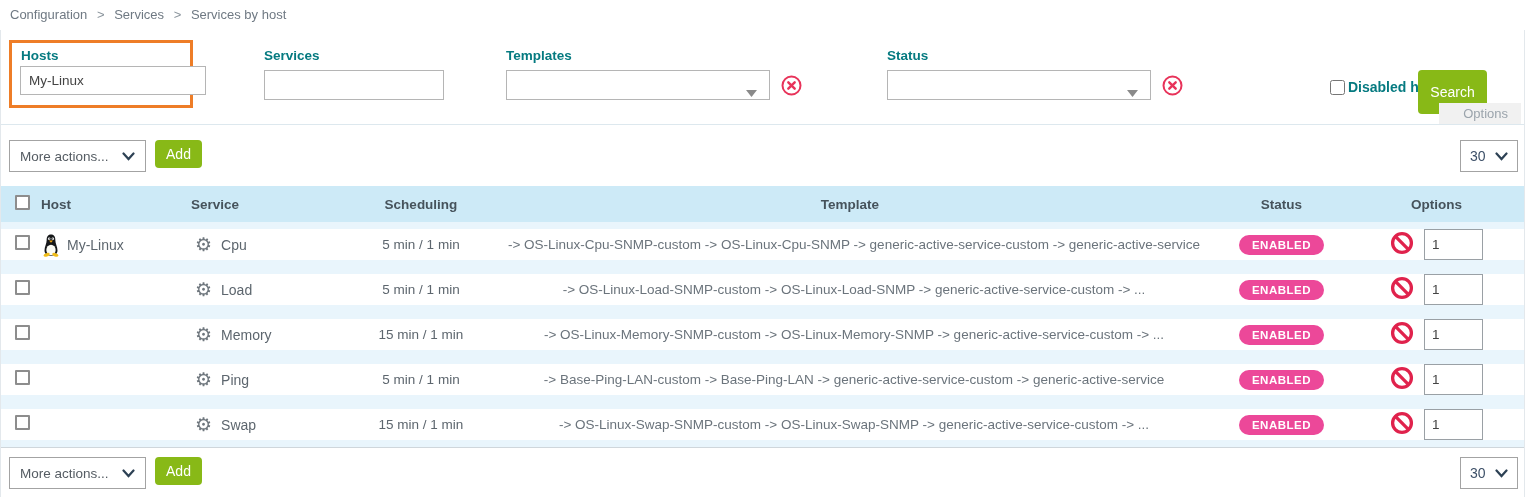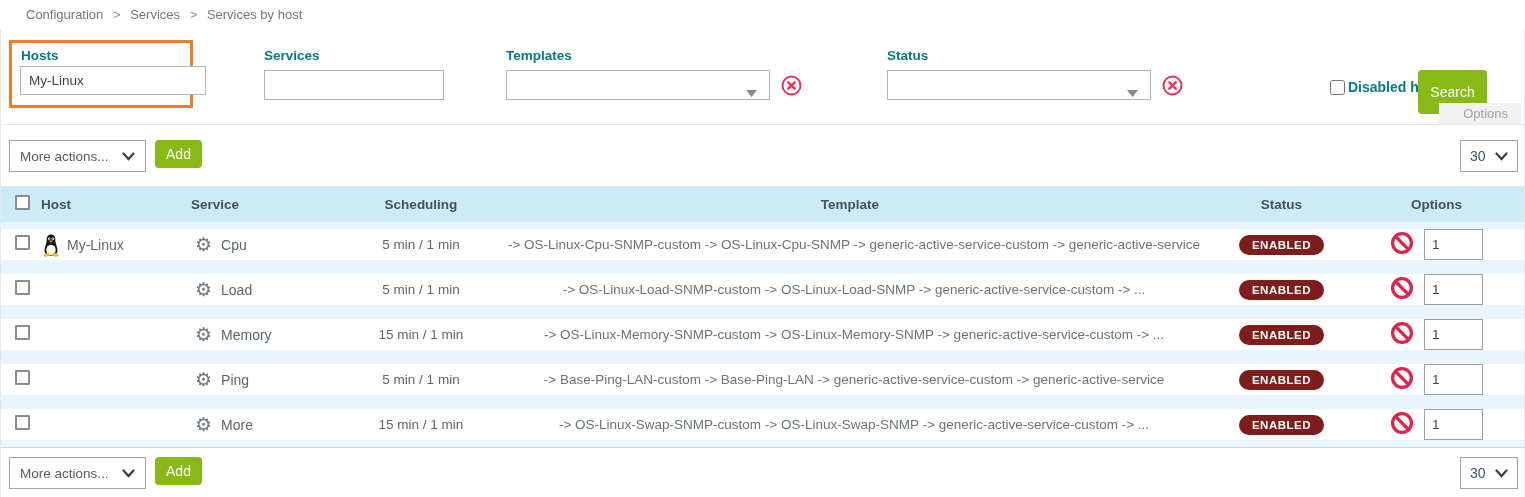--- a/index.html
+++ b/index.html
@@ -2,21 +2,21 @@
 <html><head>
 <meta charset="utf-8">
 <style>
   * { box-sizing: border-box; margin: 0; padding: 0; }
   html, body { width: 1525px; height: 497px; background: #fff; overflow: hidden;
     font-family: "Liberation Sans", sans-serif; }
 
   .page { width: 1525px; height: 497px; position: relative; }
 
   
-  .breadcrumb { height: 30px; padding: 7px 0 0 26px; font-size: 13px; color: #6f7983; }
+  .breadcrumb { height: 30px; padding: 7px 0 0 10px; font-size: 13px; color: #6f7983; }
   .breadcrumb span { margin-right: 6px; }
   .crumb-sep { color: #8a949c; }
 
   .content { border-left: 1px solid #e3e8ec; border-right: 1px solid #e3e8ec; }
 
   
   .filter-panel { position: relative; height: 95px; border-bottom: 1px solid #dde8ee; background: #fff; }
   .flabel { font-size: 13.5px; font-weight: bold; color: #057a80; }
   .fp-input { border: 1px solid #b5b5b5; background: #fff; height: 30px; font-size: 13.5px;
     color: #444; padding: 0 8px; font-family: "Liberation Sans", sans-serif; outline: none; }
@@ -68,21 +68,21 @@
 
   .trow { height: 45px; background: #fff; border-top: 7px solid #e9f5fc; border-bottom: 7px solid #e9f5fc; }
   .trow:first-child { border-top: 7px solid #e9f5fc; }
   .host-cell, .service-cell { display: flex; align-items: center; font-size: 14px; color: #5d666e; }
   .host-cell .icon { margin-right: 6px; display: inline-flex; }
   .gear { font-size: 19px; color: #6f777e; margin: 0 9px 0 4px; line-height: 1; }
   .sched-cell { font-size: 13.5px; color: #5d666e; text-align: center; }
   .tmpl-cell { font-size: 13.5px; color: #6b747c; padding-left: 8px; white-space: nowrap;
     overflow: hidden; text-align: center; }
   .status-cell { text-align: center; }
-  .badge { display: inline-block; background: #7f1d1d; color: #fff; font-size: 11.5px;
+  .badge { display: inline-block; background: #ec4899; color: #fff; font-size: 11.5px;
     font-weight: bold; letter-spacing: 0.5px; padding: 4px 13px; border-radius: 12px; }
   .options-cell { display: flex; align-items: center; justify-content: center; gap: 10px; }
   .opt-input { width: 59px; height: 31px; border: 1px solid #9aa0a5; font-size: 13.5px;
     color: #444; padding: 0 7px; font-family: "Liberation Sans", sans-serif; }
 </style>
 </head>
 <body>
 
 <div class="page">
 
@@ -348,21 +348,21 @@
                   <circle cx="14" cy="6.6" r="0.7" fill="#111"></circle>
           <polygon points="9.6,8.6 14.4,8.6 12,11.2" fill="#f0a513"></polygon>
           <ellipse cx="6.8" cy="25.8" rx="3.8" ry="2" fill="#f0bc18" transform="rotate(-18 6.8 25.8)"></ellipse>
           <ellipse cx="17.2" cy="25.8" rx="3.8" ry="2" fill="#f0bc18" transform="rotate(18 17.2 25.8)"></ellipse>
         </svg>
       </span>
       <span></span>
     </div>
     <div class="service-cell">
       <span class="gear">⚙</span>
-      <span>More</span>
+      <span>Swap</span>
     </div>
     <div class="sched-cell">15 min / 1 min</div>
     <div class="tmpl-cell">-&gt; OS-Linux-Swap-SNMP-custom -&gt; OS-Linux-Swap-SNMP -&gt; generic-active-service-custom -&gt; ...</div>
     <div class="status-cell">
       <span class="badge">ENABLED</span>
     </div>
     <div class="options-cell">
       <span>
         <svg width="24" height="24" viewBox="0 0 24 24">
           <circle cx="12" cy="12" r="9.4" fill="none" stroke="#e0224c" stroke-width="3.3"></circle>

